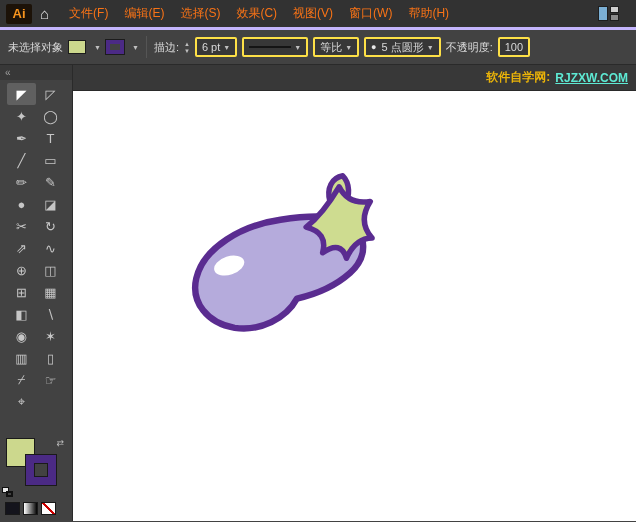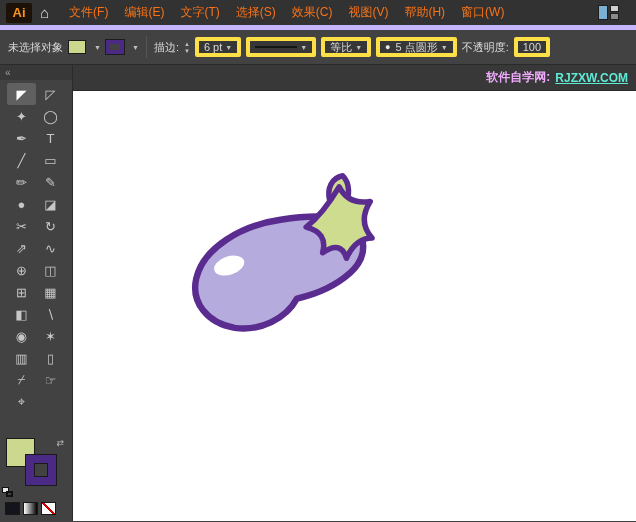--- a/index.html
+++ b/index.html
@@ -1,20 +1,20 @@
 <!DOCTYPE html>
 <html><head>
 <meta charset="utf-8">
 <style>
   * { margin:0; padding:0; box-sizing:border-box; }
   body { font-family:"Liberation Sans", sans-serif; background:#222; }
   .app { width:636px; height:522px; position:relative; overflow:hidden; background:#424242; }
 
   
-  .menubar { height:30px; background:#323232; border-bottom:5px solid #c4b5fd;
+  .menubar { height:30px; background:#323232; border-bottom:3px solid #c4b5fd;
              display:flex; align-items:center; padding:0 6px; }
   .ai-logo { width:26px; height:20px; background:#1c1208; color:#f7941e; font-weight:bold;
              font-size:13px; display:flex; align-items:center; justify-content:center;
              border-radius:2px; margin-right:8px; }
   .home-icon { color:#e6e6e6; font-size:15px; margin-right:12px; }
   .menu-item { color:#f97316; font-size:12px; padding:4px 8px; white-space:nowrap; }
   .menubar-spacer { flex:1; }
   .ws-icon { width:22px; height:15px; position:relative; margin-right:10px; }
   .ws-icon .a { position:absolute; left:0; top:0; width:10px; height:15px; background:#7bafd4; border:1px solid #1e1e1e; }
   .ws-icon .b { position:absolute; left:12px; top:0; width:9px; height:7px; background:#cfcfcf; border:1px solid #1e1e1e; }
@@ -22,21 +22,21 @@
 
   
   .controlbar { height:35px; background:#424242; border-bottom:1px solid #2a2a2a;
                 display:flex; align-items:center; padding:0 8px; gap:5px;
                 color:#d8d8d8; font-size:11px; white-space:nowrap; overflow:hidden; }
   .cb-sep { width:1px; height:22px; background:#555; margin:0 2px; }
   .cb-swatch-fill { width:18px; height:14px; background:#ccd88d; border:1px solid #1c1c1c; }
   .cb-swatch-stroke { width:18px; height:14px; border:4px solid #4b2a85; background:transparent;
                       box-shadow:0 0 0 1px #1c1c1c; }
   .dd-arrow { color:#bfbfbf; font-size:7px; margin-left:3px; }
-  .cb-box { display:flex; align-items:center; background:#373737; border:4px solid #fde047;
+  .cb-box { display:flex; align-items:center; background:#373737; border:2px solid #fde047;
             border-radius:2px; padding:2px 5px; height:20px; }
   .stepper { display:flex; flex-direction:column; justify-content:center; gap:1px; }
   .stepper span { font-size:6px; line-height:6px; color:#bfbfbf; }
   .stroke-line { width:42px; height:2px; background:#141414; }
   .brush-dot { font-size:9px; margin-right:5px; color:#e8e8e8; }
 
   
   .main { display:flex; height:456px; }
 
   
@@ -66,41 +66,40 @@
 
   
   .workarea { flex:1; display:flex; flex-direction:column; }
   .tabbar { height:26px; background:#383838; border-bottom:1px solid #2a2a2a;
             display:flex; align-items:stretch; }
   .doc-tab { background:#4e4e4e; display:flex; align-items:center; gap:10px;
              padding:0 10px; font-size:11px; color:#e2e2e2; border-right:1px solid #2a2a2a; }
   .tab-close { color:#b8b8b8; font-size:12px; }
   .watermark { margin-left:auto; display:flex; align-items:center; gap:5px;
                padding-right:8px; font-size:12px; font-weight:bold; }
-  .wm-site { color:#f0abfc; }
+  .wm-site { color:#eab308; }
   .wm-url { color:#5eead4;text-decoration:underline; }
   .canvas { flex:1; background:#ffffff; position:relative; overflow:hidden; }
   .eggplant { position:absolute; left:103px; top:72px; }
 </style>
 </head>
 <body>
 
 <div class="app">
 
   <div class="menubar">
     <div class="ai-logo">Ai</div>
     <div class="home-icon">⌂</div>
     <div class="menu-item">文件(F)</div>
     <div class="menu-item">编辑(E)</div>
-    <div class="menu-item">文字(T)</div>
     <div class="menu-item">选择(S)</div>
     <div class="menu-item">效果(C)</div>
     <div class="menu-item">视图(V)</div>
+    <div class="menu-item">窗口(W)</div>
     <div class="menu-item">帮助(H)</div>
-    <div class="menu-item">窗口(W)</div>
     <div class="menubar-spacer"></div>
     <div class="ws-icon">
       <div class="a"></div>
         <div class="b"></div>
         <div class="c"></div>
     </div>
   </div>
 
   <div class="controlbar">
     <span>未选择对象</span>

